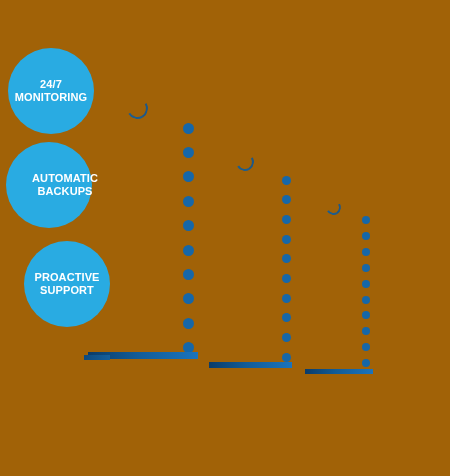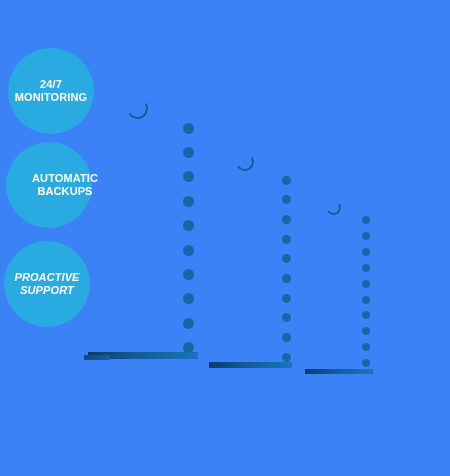--- a/index.html
+++ b/index.html
@@ -72,21 +72,21 @@
 
   
   .connector {
     position: absolute;
     background: linear-gradient(to right, #0d4a7e 0%, #155f9c 100%);
   }
 </style>
 </head>
 <body>
 
-<div id="infographic" style="width: 450px; height: 476px; background: #3b82f6;">
+<div id="infographic" style="width: 450px; height: 476px; background: #a16207;">
     <div class="crescent" style="left: 127px; top: 98px; width: 21px; height: 21px;"></div>
     <div class="dot-column" style="left: 0px; top: 0px; width: 450px; height: 476px;">
       <div class="dot" style="width: 11px; height: 11px; left: 182.5px; top: 122.5px; background: rgb(22, 103, 168);"></div>
       <div class="dot" style="width: 11px; height: 11px; left: 182.5px; top: 146.9px; background: rgb(22, 103, 168);"></div>
       <div class="dot" style="width: 11px; height: 11px; left: 182.5px; top: 171.3px; background: rgb(22, 103, 168);"></div>
       <div class="dot" style="width: 11px; height: 11px; left: 182.5px; top: 195.7px; background: rgb(22, 103, 168);"></div>
       <div class="dot" style="width: 11px; height: 11px; left: 182.5px; top: 220.1px; background: rgb(22, 103, 168);"></div>
       <div class="dot" style="width: 11px; height: 11px; left: 182.5px; top: 244.5px; background: rgb(22, 103, 168);"></div>
       <div class="dot" style="width: 11px; height: 11px; left: 182.5px; top: 268.9px; background: rgb(22, 103, 168);"></div>
       <div class="dot" style="width: 11px; height: 11px; left: 182.5px; top: 293.3px; background: rgb(22, 103, 168);"></div>
@@ -124,17 +124,17 @@
     <div class="base-bar" style="left: 305px; top: 369px; width: 68px; height: 5px;"></div>
     <div class="connector" style="left: 84px; top: 355px; width: 26px; height: 5px;"></div>
     <div class="feature-circle" style="left: 8px; top: 48px; width: 86px; height: 86px; background: rgb(41, 171, 226);">
       <span class="circle-label" style="color: rgb(255, 255, 255);">24/7
 MONITORING</span>
     </div>
     <div class="feature-circle" style="left: 6px; top: 142px; width: 86px; height: 86px; background: rgb(41, 171, 226);">
       <span class="circle-label" style="color: rgb(255, 255, 255); margin-left: 32px;">AUTOMATIC
 BACKUPS</span>
     </div>
-    <div class="feature-circle" style="left: 4px; top: 241px; width: 86px; height: 86px; background: rgb(41, 171, 226); font-style: italic;">
+    <div class="feature-circle" style="left: 24px; top: 241px; width: 86px; height: 86px; background: rgb(41, 171, 226);">
       <span class="circle-label" style="color: rgb(255, 255, 255);">PROACTIVE
 SUPPORT</span>
     </div>
   </div>
 
 </body></html>

